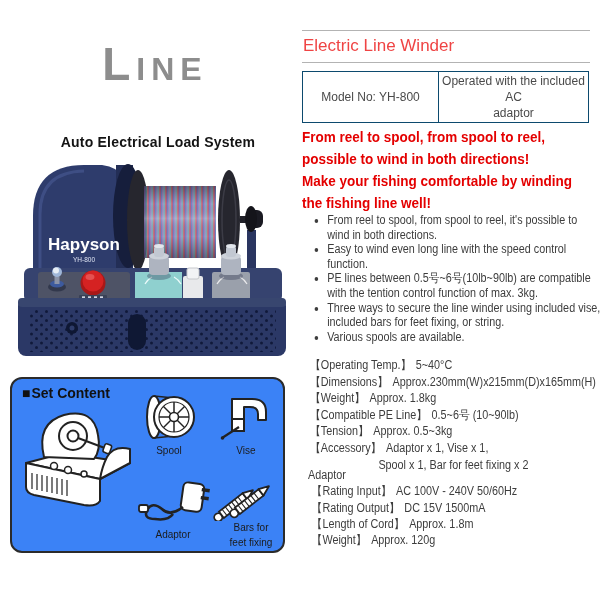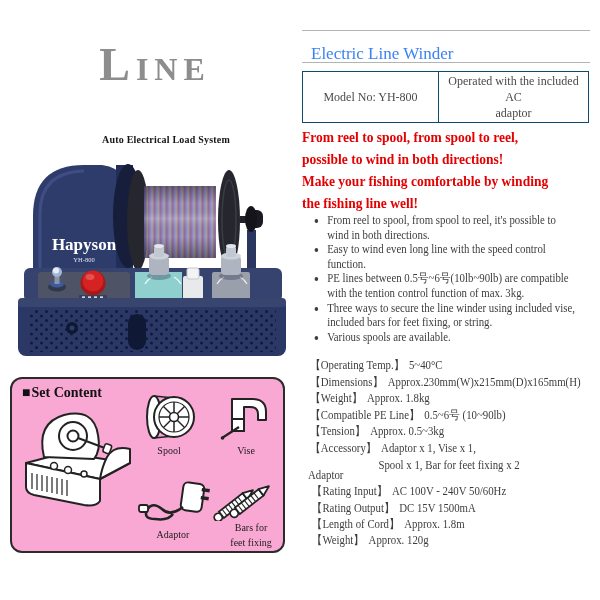--- a/index.html
+++ b/index.html
@@ -1,49 +1,49 @@
 <!DOCTYPE html>
 <html><head>
 <meta charset="utf-8">
 <style>
   html,body{margin:0;padding:0;background:#fff;}
   .page{position:relative;width:600px;height:600px;background:#ffffff;overflow:hidden;
-        font-family:Liberation Serif, serif;color:#3c3c3c;}
+        font-family:Liberation Sans, sans-serif;color:#3c3c3c;}
 
   
   .brand-title{position:absolute;left:0;top:44px;width:310px;text-align:center;
                color:#8d8d8d;font-weight:bold;}
   .brand-title .tline{font-variant:small-caps;font-size:46px;line-height:41px;letter-spacing:6px;}
-  .subtitle{position:absolute;left:16px;top:134px;width:300px;text-align:center;
-            font-size:10px;font-weight:bold;color:#141414;letter-spacing:.2px;}
+  .subtitle{position:absolute;left:8px;top:134px;width:300px;text-align:center;
+            font-size:14px;font-weight:bold;color:#141414;letter-spacing:.2px;}
   .photo{position:absolute;left:4px;top:156px;width:292px;height:204px;}
 
   .setbox{position:absolute;left:10px;top:377px;width:271px;height:172px;
-          border:2px solid #2b2b2b;border-radius:12px;background:#f9a8d4;}
+          border:2px solid #2b2b2b;border-radius:12px;background:#3b82f6;}
   .setbox-title{position:absolute;left:10px;top:6px;font-size:14px;font-weight:bold;color:#111;}
   .sq{margin-right:1px;}
   .slabel{position:absolute;font-size:10px;color:#1c1c1c;text-align:center;
           line-height:15px;white-space:pre-line;}
   .lbl-spool{left:122px;top:64px;width:70px;}
   .lbl-vise{left:212px;top:64px;width:44px;}
   .lbl-linewinder{left:8px;top:135px;width:116px;}
   .lbl-adaptor{left:126px;top:148px;width:70px;}
   .lbl-bars{left:202px;top:141px;width:74px;}
   .sicon{position:absolute;}
   .icon-linewinder{left:6px;top:26px;}
   .icon-spool{left:131px;top:13px;}
   .icon-vise{left:208px;top:16px;}
   .icon-adaptor{left:126px;top:98px;}
   .icon-bars{left:196px;top:88px;}
 
   
   .rule{position:absolute;left:302px;width:288px;height:1px;background:#b3b3b3;}
   .rule-top{top:30px;}
   .rule-mid{top:62px;}
-  .heading{position:absolute;left:303px;top:36px;font-size:17px;color:#3b82f6;font-weight:normal;margin:8px;}
+  .heading{position:absolute;left:303px;top:36px;font-size:17px;color:#ef4444;font-weight:normal;margin:0;}
   .model-table{position:absolute;left:302px;top:71px;width:287px;border-collapse:collapse;
                font-size:12px;color:#4a4a4a;}
   .model-table td{border:1px solid #0c4a6e;text-align:center;vertical-align:middle;}
   .model-table .c1{width:133px;height:44px;margin-left:12px;}
   .model-table .c2{white-space:pre-line;line-height:16px;}
 
   .narrow{transform:scaleX(.9);transform-origin:0 0;width:330px;}
   .red{position:absolute;left:302px;top:126px;font-size:15px;font-weight:bold;color:#e40000;
        line-height:22px;white-space:pre-line;}
   .bullets{position:absolute;left:302px;top:213px;margin:0;padding:0 0 0 28px;

